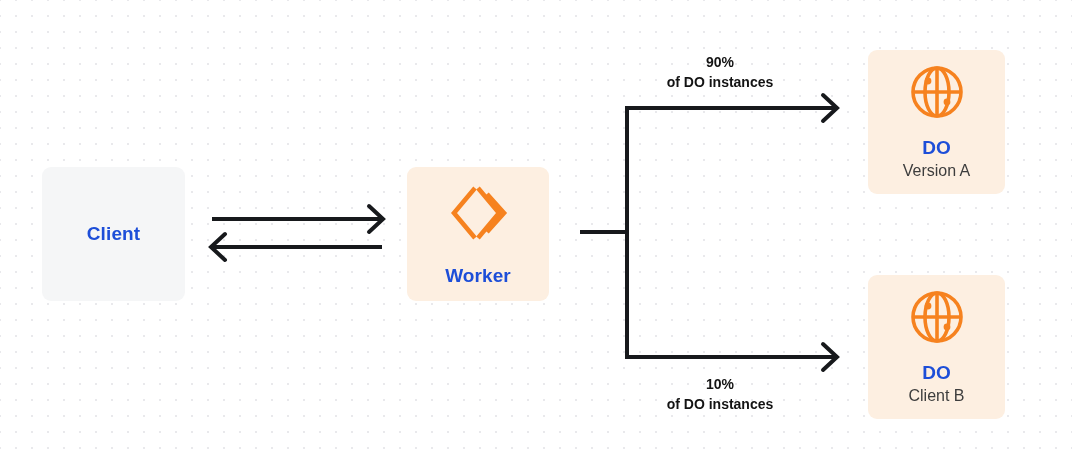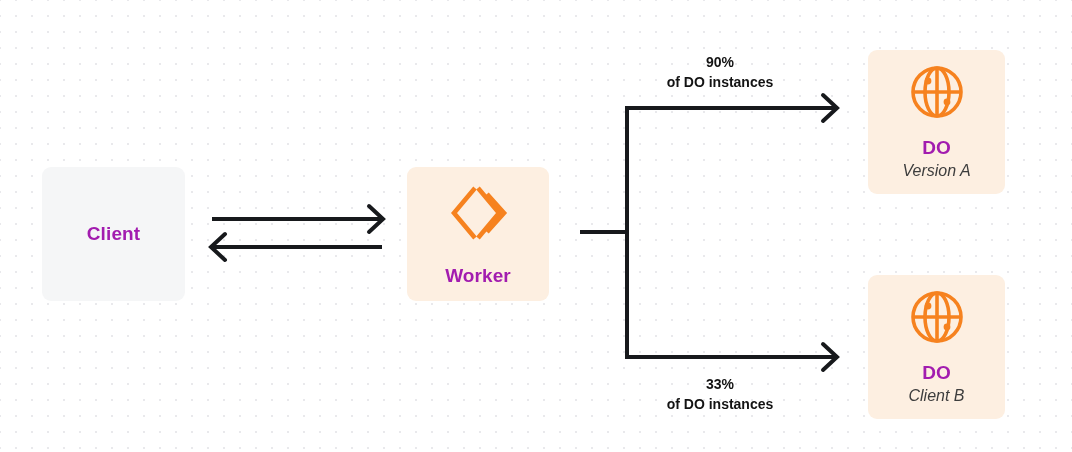--- a/index.html
+++ b/index.html
@@ -54,31 +54,30 @@
   .node-do-b {
     left: 868px;
     top: 275px;
     width: 137px;
     height: 144px;
     background: #fdefe1;
   }
   .node-title {
     font-size: 19px;
     font-weight: bold;
-    color: #a21caf;
+    color: #1d4ed8;
     letter-spacing: .1px;
     line-height: 1.25;
   }
   .node-subtitle {
     font-size: 16px;
     font-weight: normal;
     color: #3d3d3d;
     line-height: 1.3;
     margin-top: 2px;
-    font-style: italic;
   }
   .node-icon {
     line-height: 0;
     margin-bottom: 14px;
   }
   .node-icon-worker {
     margin-bottom: 18px;
   }
   .edge-layer {
     position: absolute;
@@ -141,21 +140,21 @@
       <polyline points="823,344 837,357 823,370" fill="none" stroke="#17191c" stroke-width="4" stroke-linecap="round" stroke-linejoin="miter"></polyline>
     </g>
   </svg>
 
   <div class="edge-label edge-label-top">
     <div>90%</div>
     <div>of DO instances</div>
   </div>
 
   <div class="edge-label edge-label-bottom">
-    <div>33%</div>
+    <div>10%</div>
     <div>of DO instances</div>
   </div>
 
   <div class="node node-worker">
     <div class="node-icon node-icon-worker">
       <svg width="66" height="66" viewBox="0 0 66 66" xmlns="http://www.w3.org/2000/svg">
         <g fill="none" stroke="#f6821f" stroke-width="4.6" stroke-linejoin="miter" stroke-linecap="butt">
 
           <polyline points="30,8 9,33 30,58"></polyline>
 

